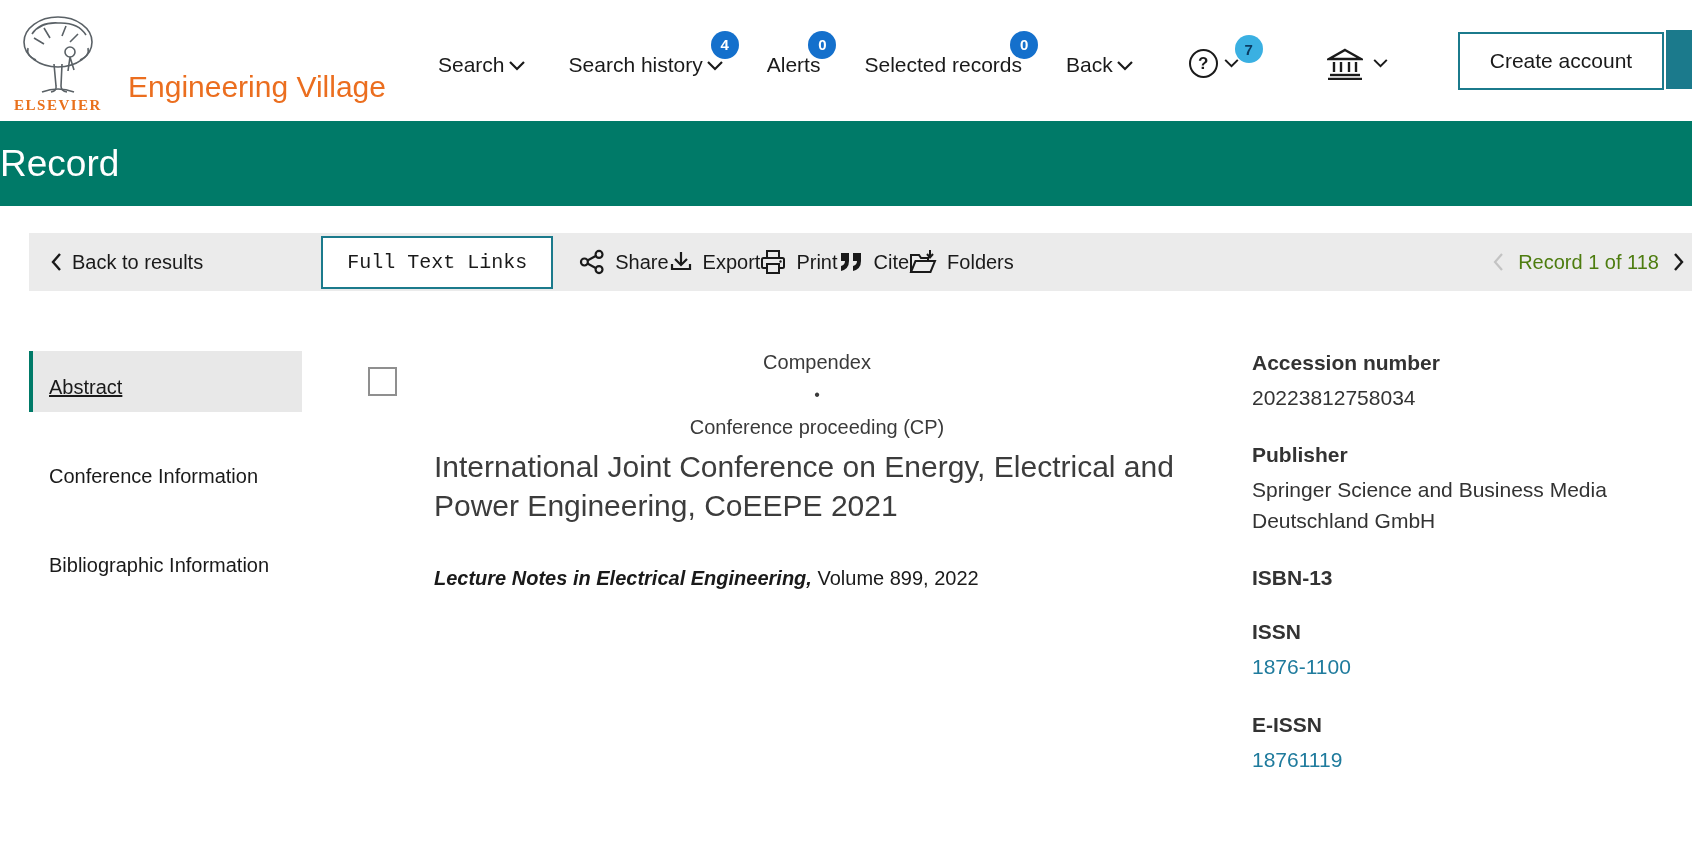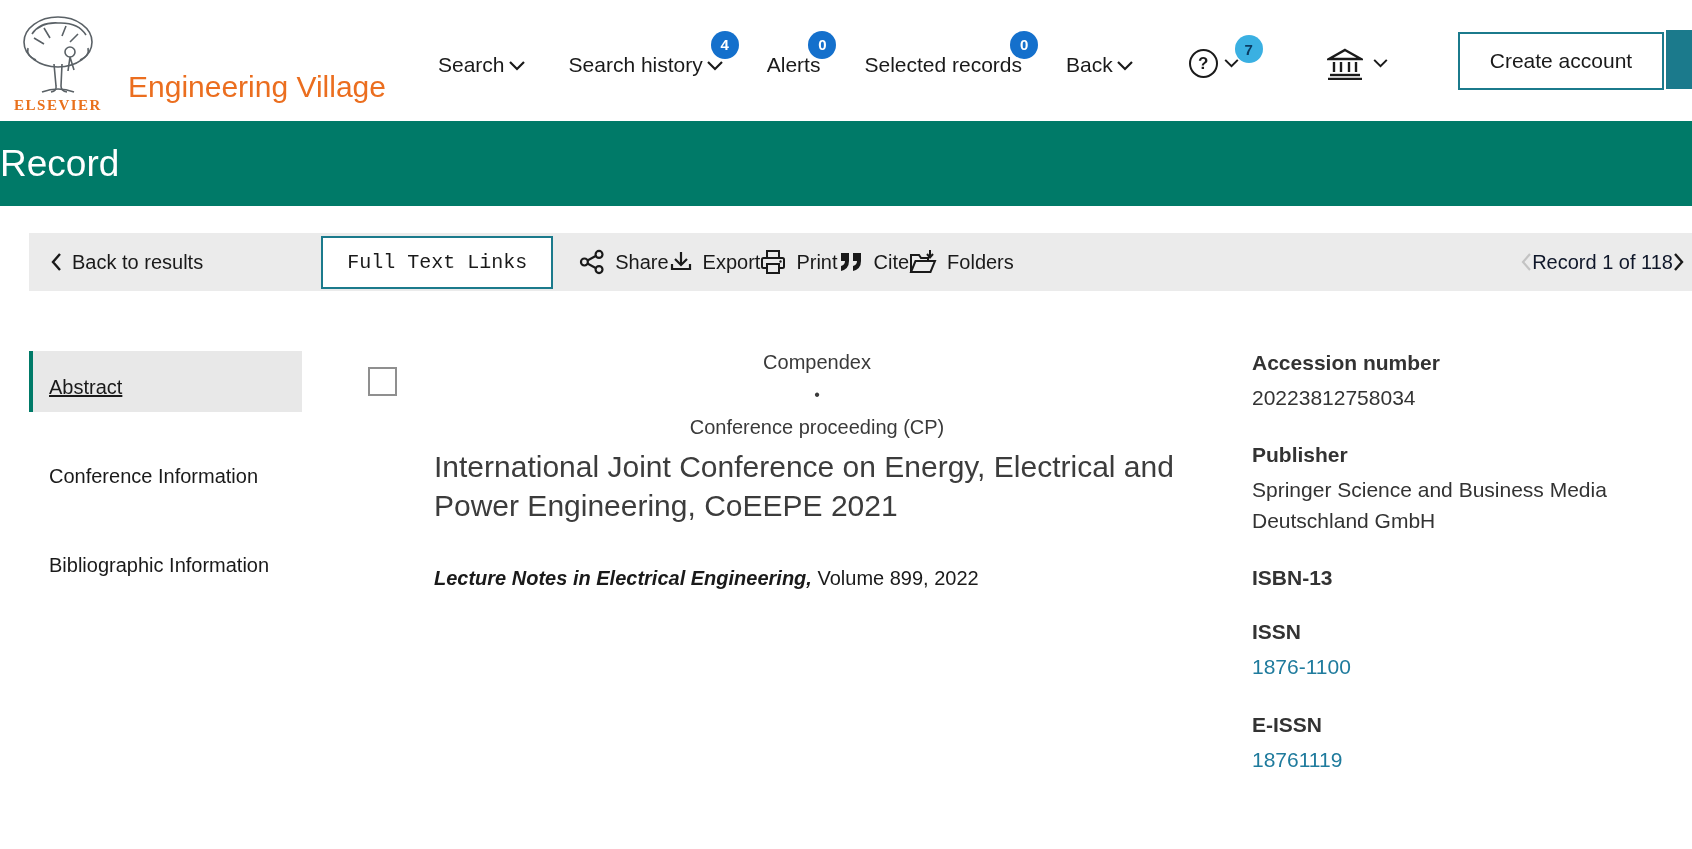--- a/index.html
+++ b/index.html
@@ -170,22 +170,23 @@
     padding: 13px 24px;
     cursor: pointer;
     white-space: nowrap;
   }
   .tb-actions { display: flex; align-items: center; margin-left: 26px; }
   .record-nav {
     margin-left: auto;
     margin-right: 8px;
     display: flex;
     align-items: center;
+    gap: 14px;
     font-size: 20px;
-    color: #0f172a;
+    color: #4d7c0f;
   }
   .chev-prev { opacity: 0.35; cursor: default; }
   .chev-next { cursor: pointer; }
 
   
   .content {
     display: flex;
     margin-top: 60px;
     align-items: flex-start;
   }

